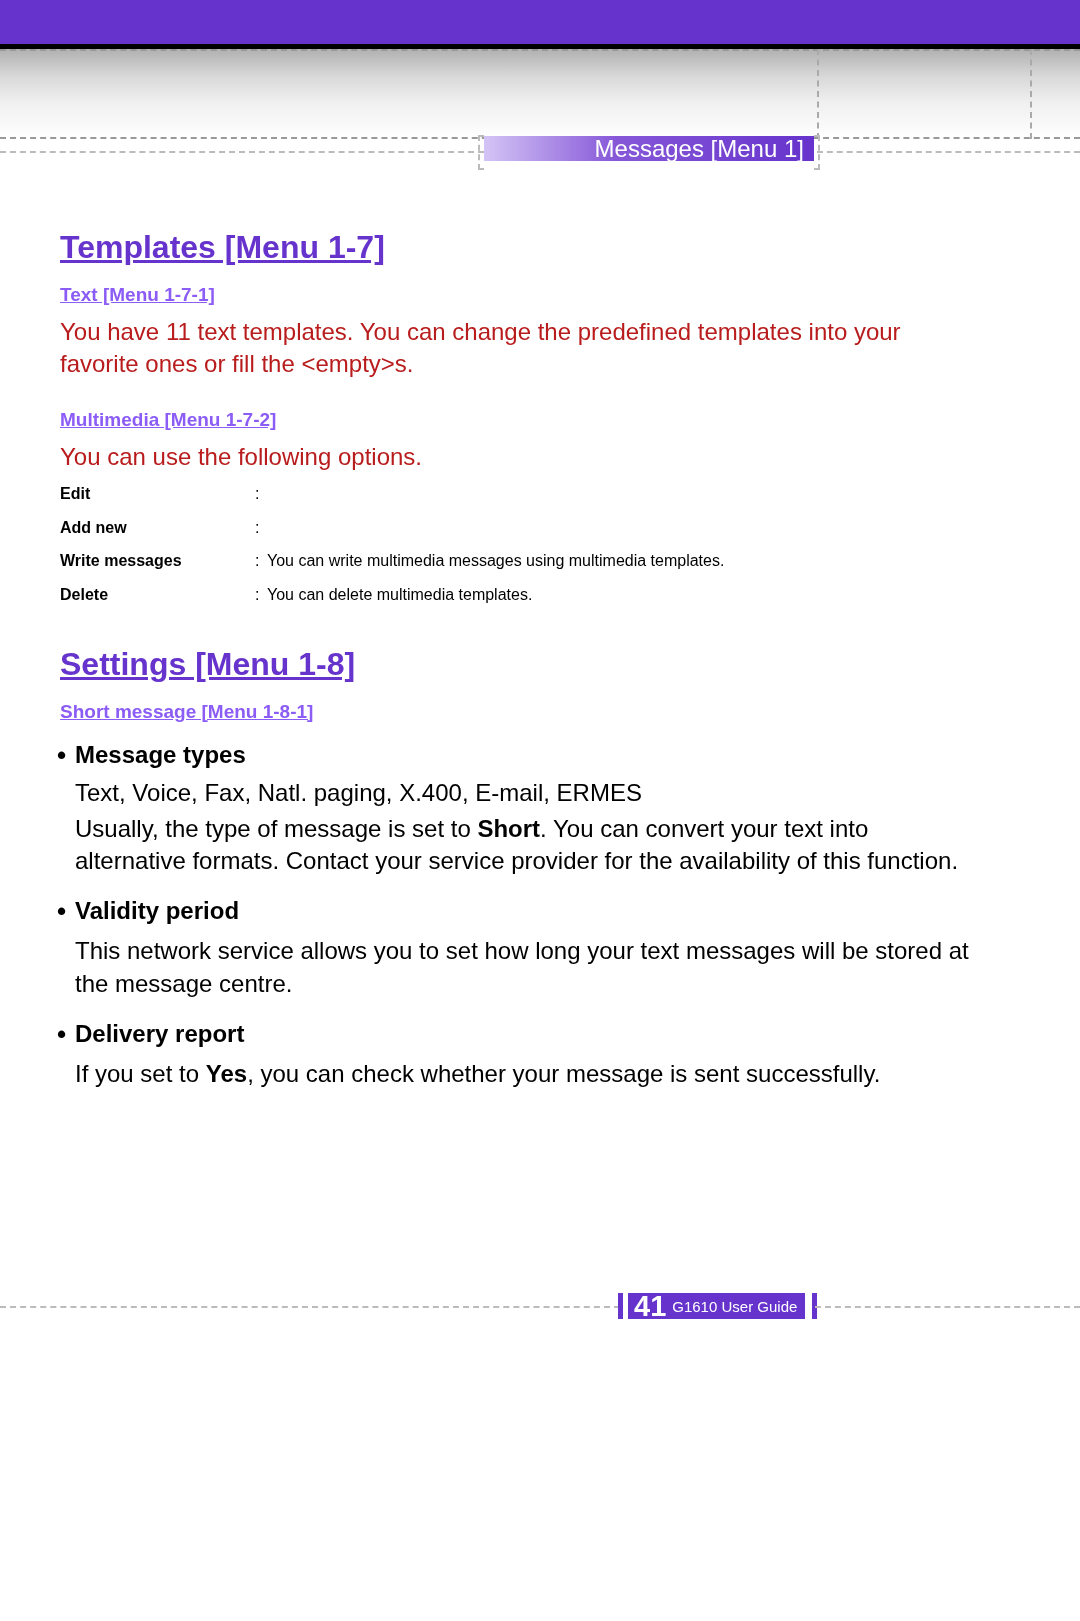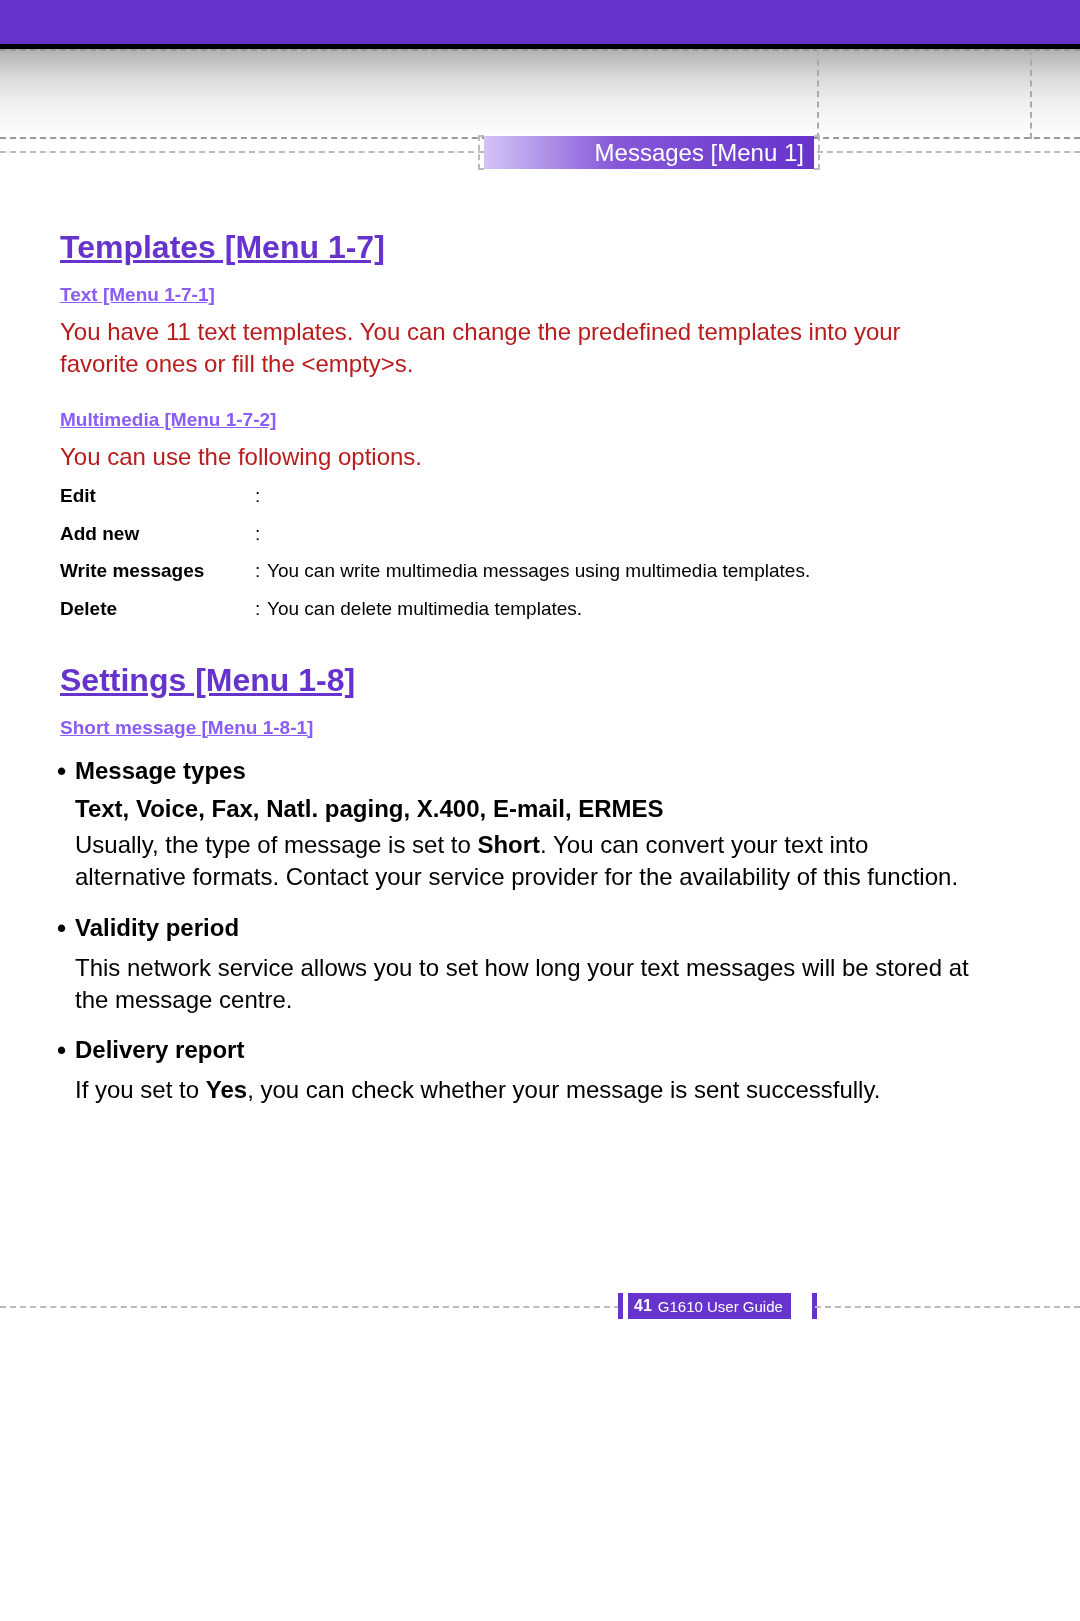--- a/index.html
+++ b/index.html
@@ -61,21 +61,21 @@
     .section-tab-row {
       position: relative;
       height: 30px;
       width: 100%;
     }
     .section-tab {
       position: absolute;
       left: 484px;
       top: -3px;
       width: 330px;
-      height: 33px;
+      height: 25px;
       background: linear-gradient(to right, #d4c4f5 0%, #8658d8 40%, #6633cc 100%);
       color: #fff;
       font-size: 24px;
       display: flex;
       align-items: center;
       justify-content: flex-end;
       padding-right: 10px;
     }
     .section-tab-dash-left {
       position: absolute;
@@ -136,21 +136,21 @@
       color: #b91c1c;
       font-size: 24px;
       line-height: 1.35;
       margin-bottom: 8px;
     }
     .def-table {
       margin-top: 10px;
     }
     .def-row {
       display: flex;
-      font-size: 19px;
+      font-size: 16px;
       line-height: 1.35;
       margin-bottom: 12px;
     }
     .def-term {
       font-weight: bold;
       width: 195px;
       flex-shrink: 0;
     }
     .def-colon {
       width: 12px;
@@ -174,21 +174,21 @@
     }
     .bullet-title::before {
       content: "•";
       position: absolute;
       left: -18px;
       top: -1px;
       font-size: 26px;
     }
     .bullet-subtitle {
       font-size: 24px;
-      font-weight: bold;
+      font-weight: normal;
       margin-bottom: 6px;
     }
     .bullet-body {
       font-size: 24px;
       line-height: 1.35;
       margin-bottom: 20px;
     }
     .bullet-body b {
       font-weight: bold;
     }
@@ -234,21 +234,21 @@
       left: 628px;
       top: 0;
       height: 26px;
       background: #6633cc;
       color: #fff;
       display: flex;
       align-items: center;
       padding: 0 8px 0 6px;
     }
     .footer-pagenum {
-      font-size: 16px;
+      font-size: 29px;
       font-weight: bold;
       margin-right: 6px;
     }
     .footer-guide {
       font-size: 15px;
     }
   </style>
 </head>
 <body>
 

